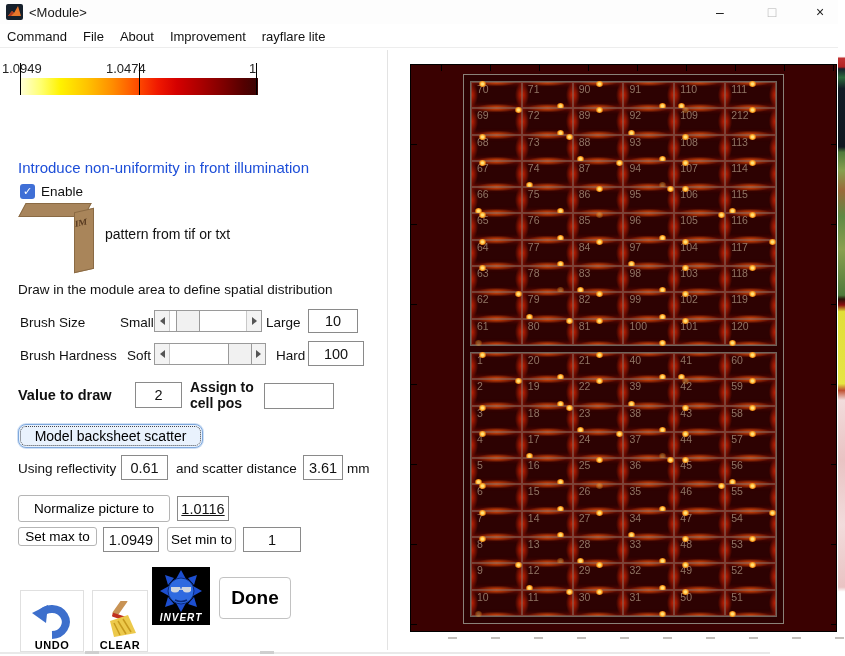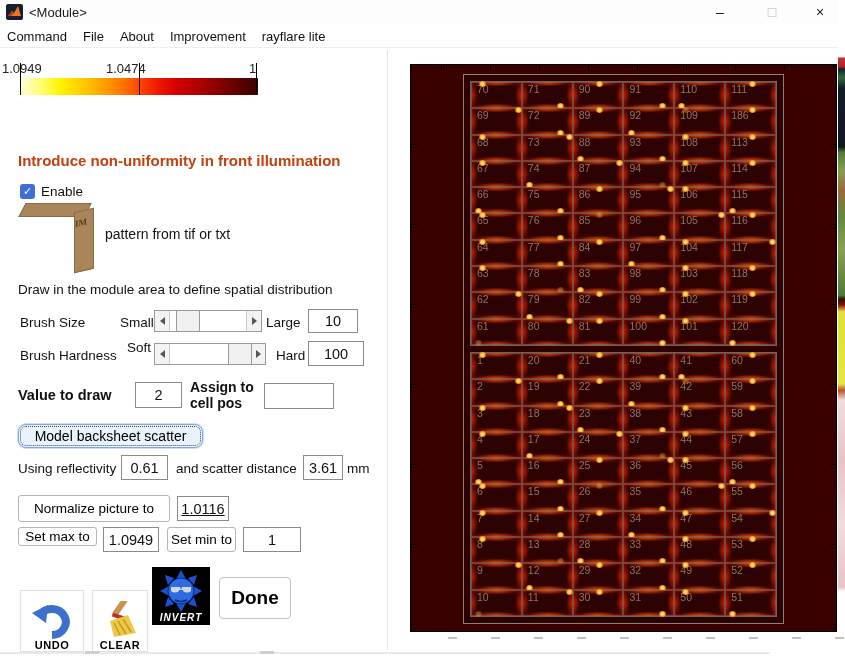--- a/index.html
+++ b/index.html
@@ -21,22 +21,22 @@
              background:#ffffff; border-bottom:1px solid #ededed; }
   .menu-item { font-size:13px; color:#111; white-space:nowrap; }
   
   .cbar-label { position:absolute; font-size:13px; color:#222; top:61px; }
   .cbar { position:absolute; left:20px; top:78px; width:238px; height:17px;
     background:linear-gradient(90deg,#ffffda 0%,#ffff6e 9%,#fff200 17%,#ffc400 28%,
       #ff8c00 39%,#ff4e00 49%,#f01800 58%,#d40000 66%,#aa0000 76%,#7c0000 86%,
       #540000 94%,#3a0404 100%); }
   .cbar-tick { position:absolute; top:63px; width:1px; height:32px; background:#000; }
   
-  .section-title { position:absolute; left:18px; top:152px; width:332px;
-    font-size:15px; font-weight:bold; line-height:1.22; color:#c2410c; }
+  .section-title { position:absolute; left:18px; top:159px; width:332px;
+    font-size:15px; font-weight:normal; line-height:1.22; color:#1d4ed8; }
   .enable-row { position:absolute; left:20px; top:184px; display:flex; align-items:center; gap:6px; }
   .checkbox { width:15px; height:15px; border-radius:3px; background:#3f6fd6;
     color:#fff; font-size:11px; line-height:15px; text-align:center; }
   .enable-label { font-size:13.5px; }
   
   .import-btn { position:absolute; left:18px; top:203px; width:82px; height:72px; cursor:pointer; }
   .imp-top { position:absolute; left:4px; top:0; width:66px; height:14px; background:#a8855c;
     transform:skewX(-28deg); border:1px solid #8a6a44; }
   .imp-front { position:absolute; left:0; top:10px; width:56px; height:58px; background:#c7a173;
     border:1px solid #9a7a50; display:flex; flex-direction:column; align-items:center; }
@@ -185,21 +185,21 @@
     <div class="sl-thumb" style="left:8%;"></div>
   </div>
   <div class="sl-btn r">
       <div class="tri-r"></div>
     </div>
 </div>
 <span class="rowlabel" style="left:266px; top:315px;">Large</span>
 <input class="num-input" style="left: 308px; top: 309px; width: 50px; height: 24px;" value="10">
 
 <span class="rowlabel" style="left:20px; top:348px;">Brush Hardness</span>
-<span class="rowlabel" style="left:127px; top:340px;">Soft</span>
+<span class="rowlabel" style="left:127px; top:348px;">Soft</span>
 <div class="slider" style="left:154px; top:343px; width:112px;">
   <div class="sl-btn l">
       <div class="tri-l"></div>
     </div>
   <div class="sl-track">
     <div class="sl-thumb" style="left:72%;"></div>
   </div>
   <div class="sl-btn r">
       <div class="tri-r"></div>
     </div>
@@ -297,21 +297,21 @@
         <div class="cell">
           <span class="cellnum">89</span>
         </div>
         <div class="cell">
           <span class="cellnum">92</span>
         </div>
         <div class="cell">
           <span class="cellnum">109</span>
         </div>
         <div class="cell">
-          <span class="cellnum">186</span>
+          <span class="cellnum">212</span>
         </div>
         <div class="cell">
           <span class="cellnum">68</span>
         </div>
         <div class="cell">
           <span class="cellnum">73</span>
         </div>
         <div class="cell">
           <span class="cellnum">88</span>
         </div>

